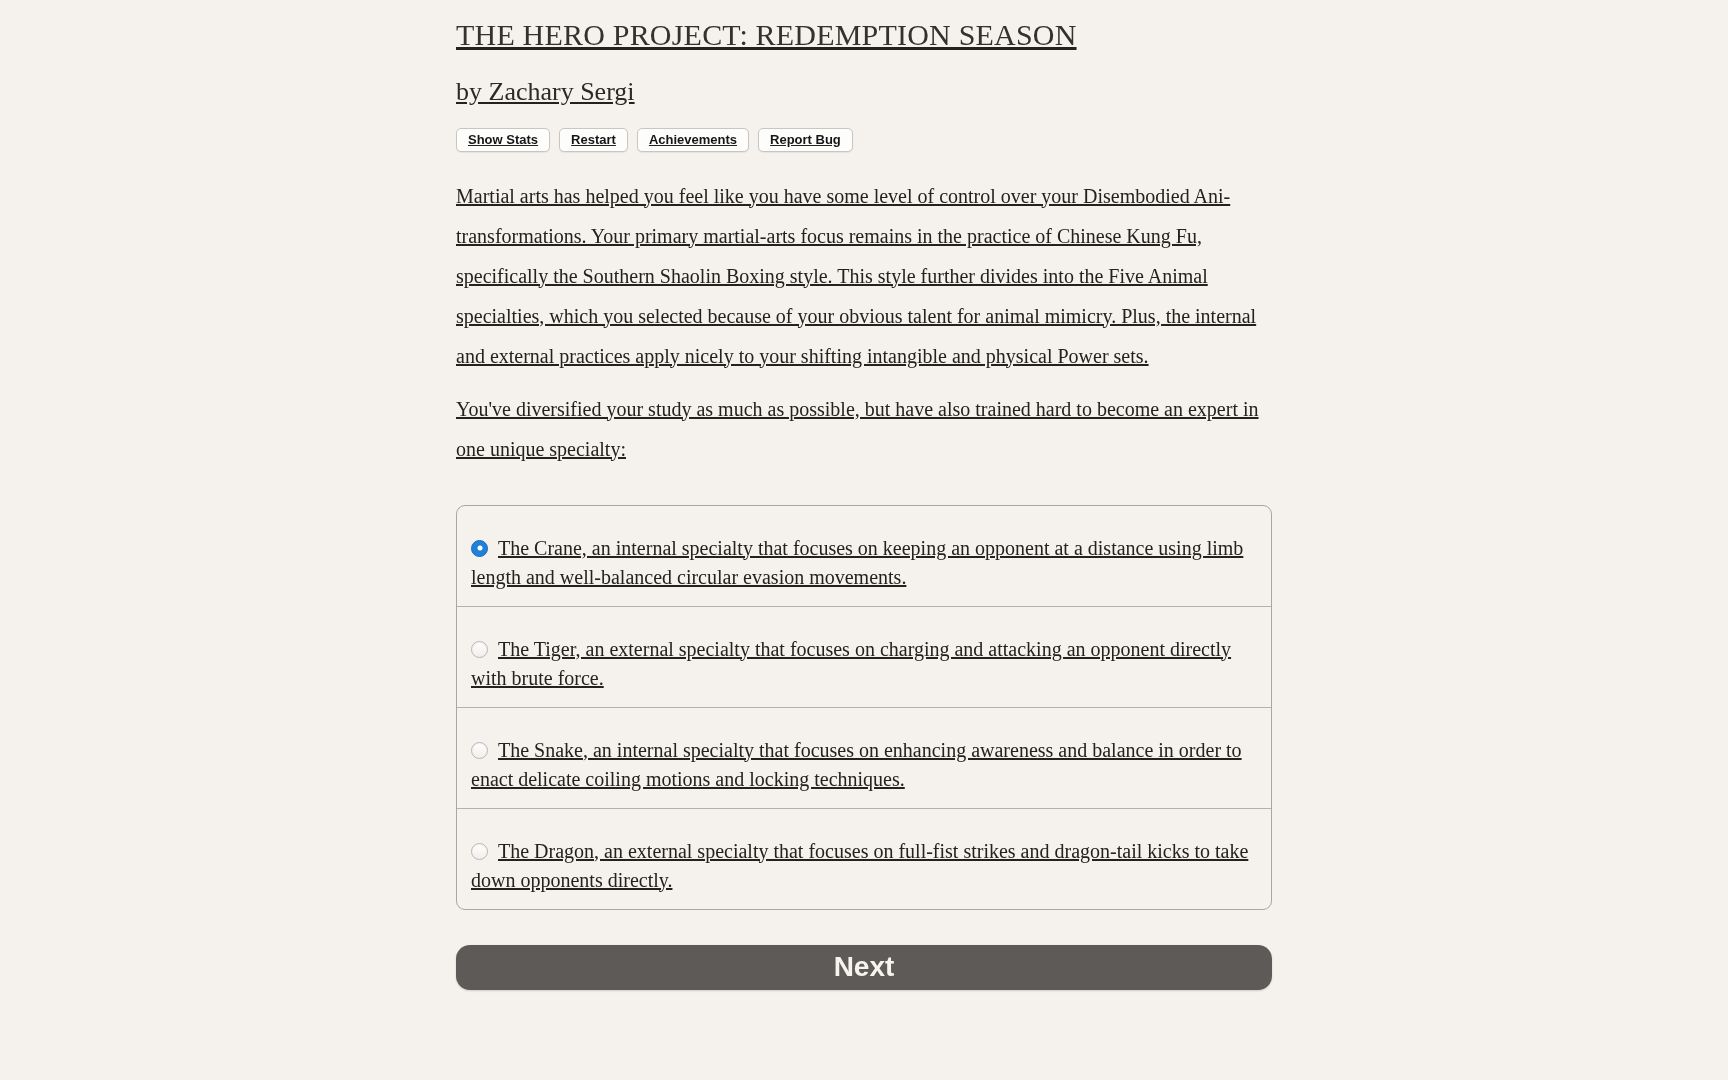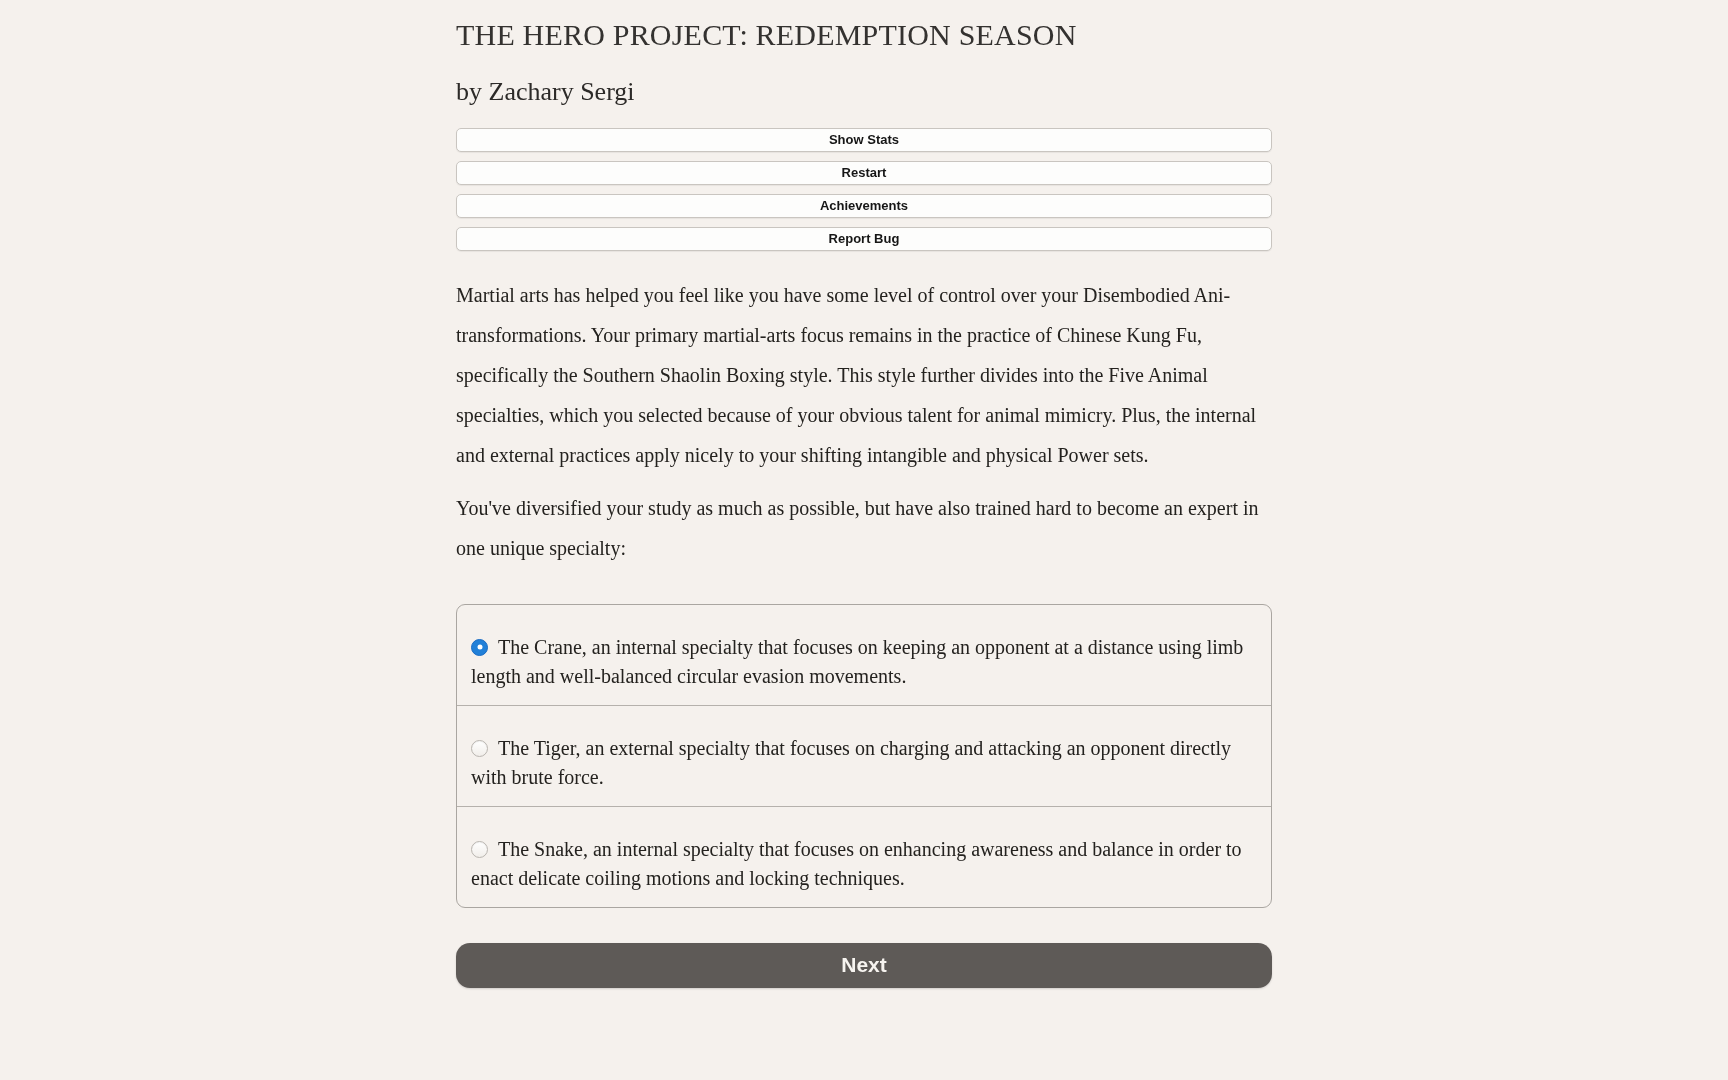--- a/index.html
+++ b/index.html
@@ -18,38 +18,38 @@
     width: 1728px; height: 1080px;
     background: var(--page-bg);
     font-family: "Liberation Serif", serif;
     color: var(--text);
     overflow: hidden;
   }
   .page {
     width: 816px;
     margin-left: 456px;
     padding-top: 18px;
+    text-decoration: underline;
   }
   .game-title {
     font-size: 30px;
     font-weight: normal;
     letter-spacing: 0.2px;
     color: #343230;
     line-height: 1.15;
   }
   .byline {
     margin-top: 24px;
     font-size: 26px;
     color: #2c2a28;
   }
   .toolbar {
     margin-top: 21px;
     display: flex;
     gap: 9px;
-    flex-direction: column;
   }
   .toolbar button {
     font-family: "Liberation Sans", sans-serif;
     font-size: 13px;
     font-weight: bold;
     color: #161616;
     background: var(--btn-bg);
     border: 1px solid var(--btn-border);
     border-radius: 5px;
     padding: 3px 11px 4px;
@@ -104,21 +104,21 @@
   }
   .next-button {
     margin-top: 35px;
     width: 100%;
     height: 45px;
     border: none;
     border-radius: 14px;
     background: var(--next-bg);
     color: #f7f4f0;
     font-family: "Liberation Sans", sans-serif;
-    font-size: 21px;
+    font-size: 28px;
     font-weight: bold;
     cursor: pointer;
     box-shadow: 0 1px 2px rgba(0,0,0,0.15);
   }
 </style>
 </head>
 <body>
 
 <div class="page">
 
@@ -135,17 +135,18 @@
 
   <div class="story">
     <p>Martial arts has helped you feel like you have some level of control over your Disembodied Ani-transformations. Your primary martial-arts focus remains in the practice of Chinese Kung Fu, specifically the Southern Shaolin Boxing style. This style further divides into the Five Animal specialties, which you selected because of your obvious talent for animal mimicry. Plus, the internal and external practices apply nicely to your shifting intangible and physical Power sets.</p>
     <p>You've diversified your study as much as possible, but have also trained hard to become an expert in one unique specialty:</p>
   </div>
 
   <div class="choices">
     <label class="choice-row"><span class="radio checked"></span><span>The Crane, an internal specialty that focuses on keeping an opponent at a distance using limb length and well-balanced circular evasion movements.</span></label>
     <label class="choice-row"><span class="radio"></span><span>The Tiger, an external specialty that focuses on charging and attacking an opponent directly with brute force.</span></label>
     <label class="choice-row"><span class="radio"></span><span>The Snake, an internal specialty that focuses on enhancing awareness and balance in order to enact delicate coiling motions and locking techniques.</span></label>
+    <label class="choice-row"><span class="radio"></span><span>The Dragon, an external specialty that focuses on full-fist strikes and dragon-tail kicks to take down opponents directly.</span></label>
   </div>
 
   <button class="next-button">Next</button>
 
 </div>
 
 </body></html>

